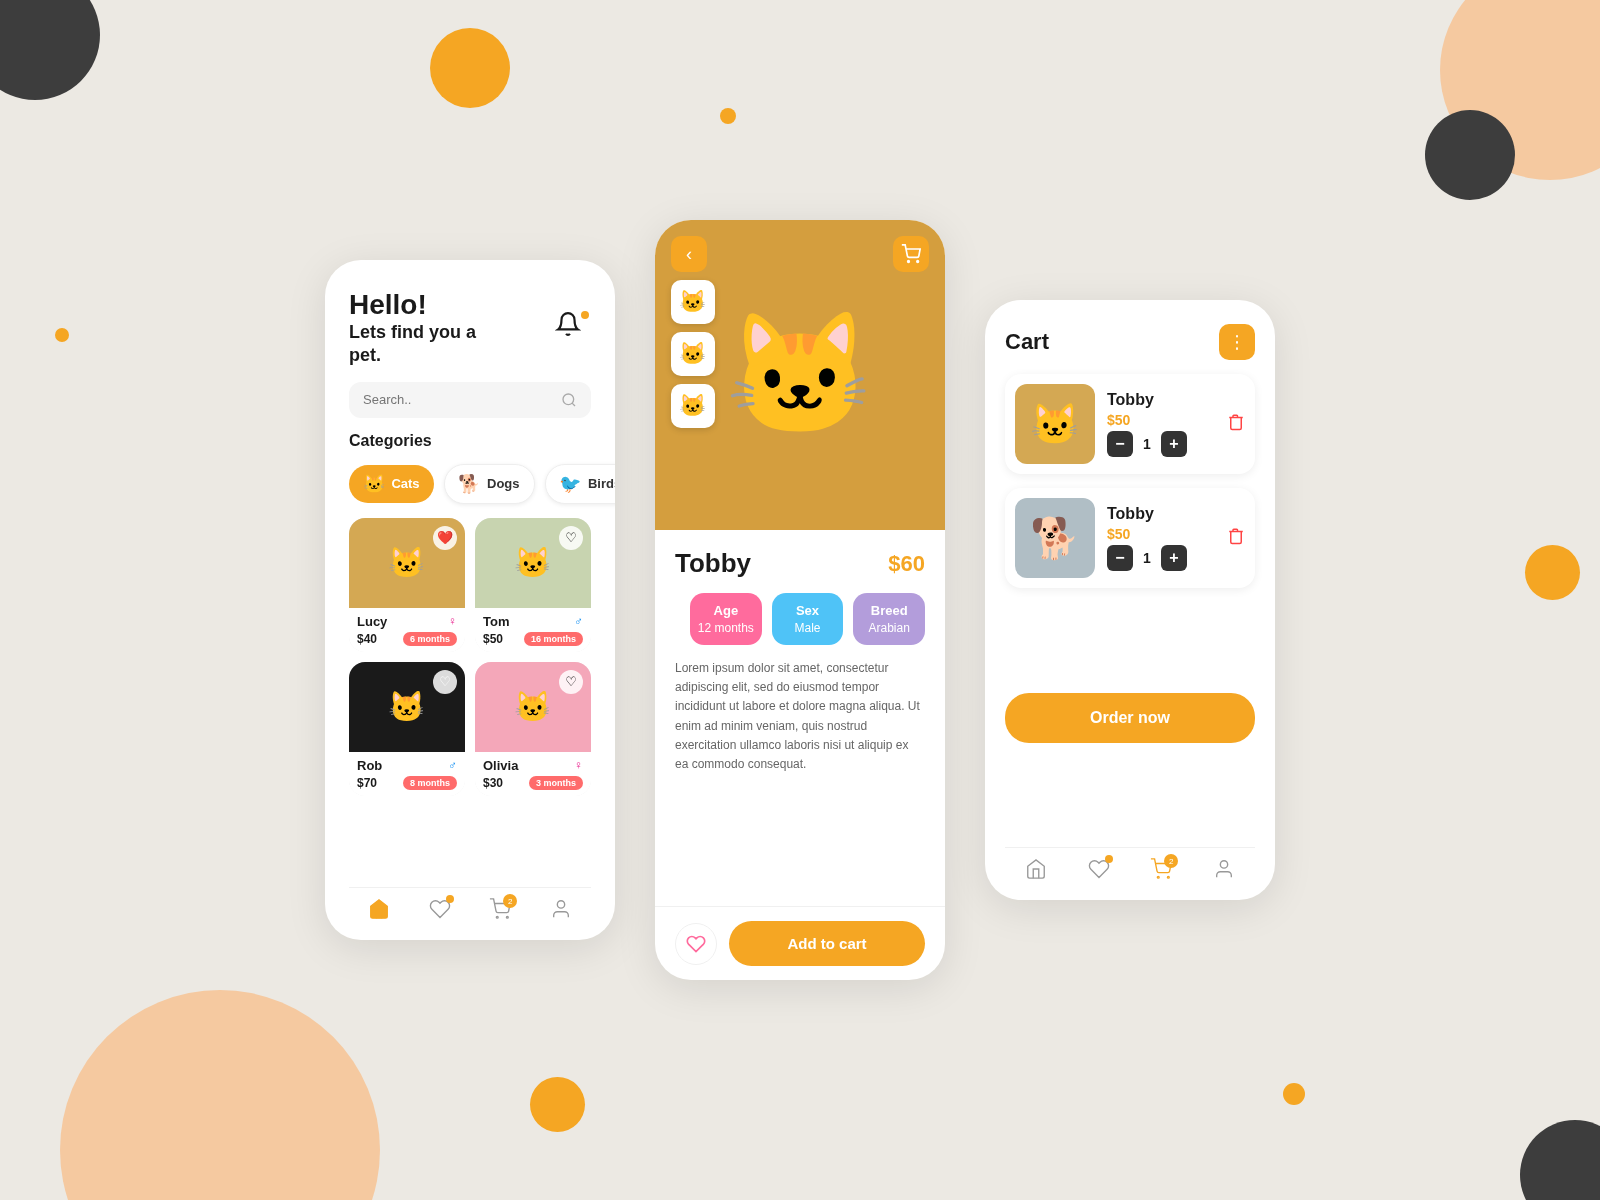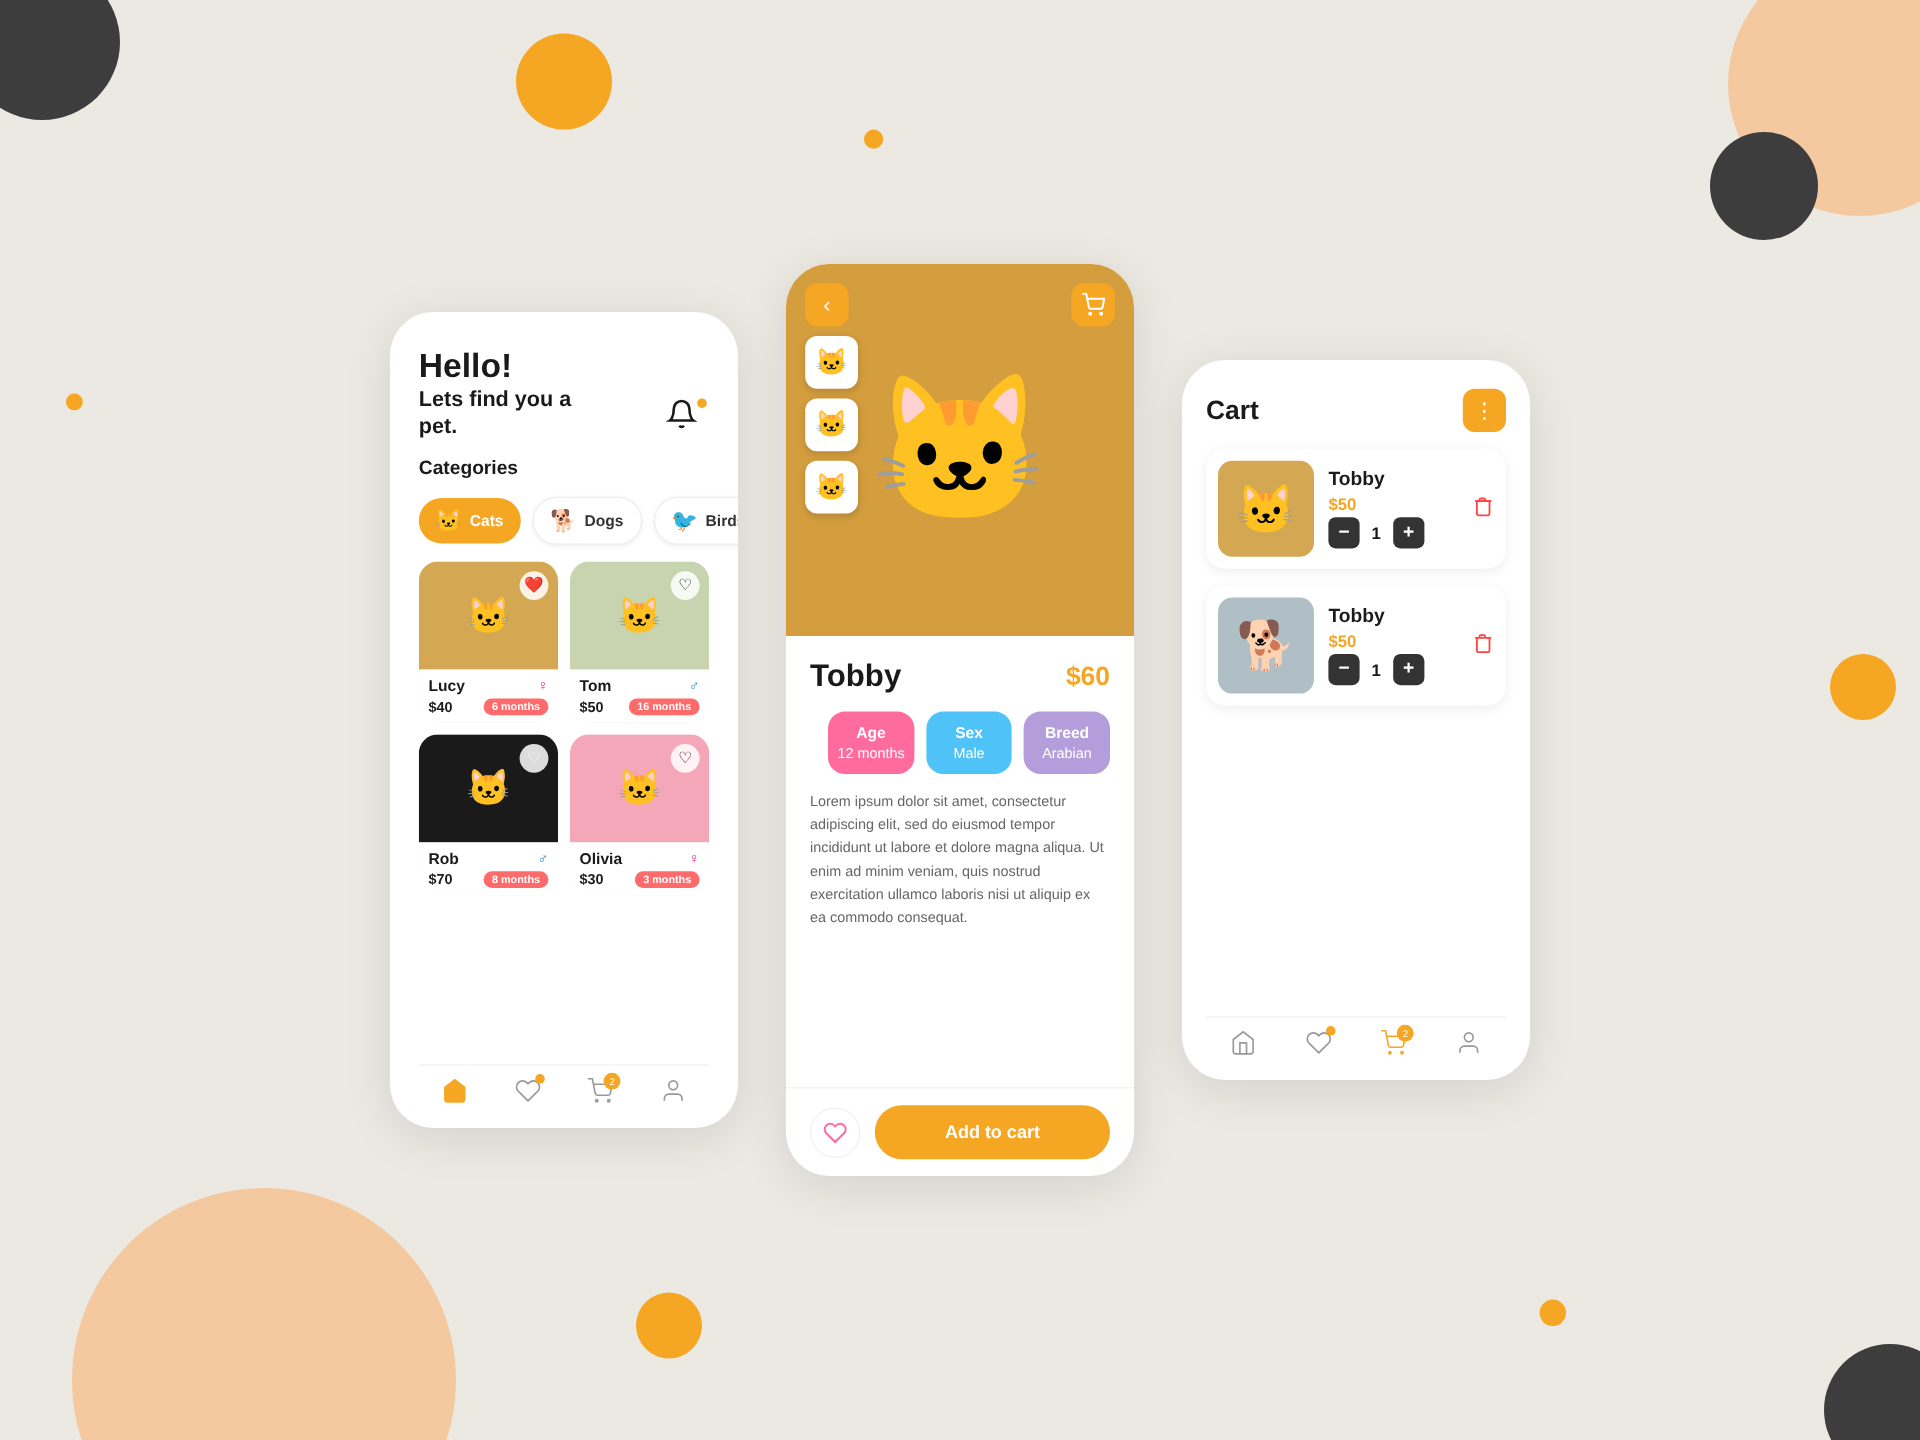--- a/index.html
+++ b/index.html
@@ -44,21 +44,21 @@
       height: 680px;
       padding: 30px 24px 16px;
       display: flex;
       flex-direction: column;
       gap: 14px;
     }
 
     .phone1-header {
       display: flex;
       justify-content: space-between;
-      align-items: flex-end;
+      align-items: center;
       gap: 22px;
     }
 
     .phone1-title h1 {
       font-size: 28px;
       font-weight: 800;
       color: #1a1a1a;
       line-height: 1.1;
     }
 
@@ -605,20 +605,27 @@
       </div>
       <div class="bell-icon">
         <svg width="26" height="26" viewBox="0 0 24 24" fill="none" stroke="#1a1a1a" stroke-width="2">
           <path d="M18 8a6 6 0 0 0-12 0c0 7-3 9-3 9h18s-3-2-3-9"></path>
           <path d="M13.73 21a2 2 0 0 1-3.46 0"></path>
         </svg>
         <div class="bell-dot"></div>
       </div>
     </div>
 
+    <div class="search-bar">
+      <input type="text" placeholder="Search.." style="">
+      <svg width="16" height="16" viewBox="0 0 24 24" fill="none" stroke="#aaa" stroke-width="2">
+        <circle cx="11" cy="11" r="8"></circle>
+          <path d="m21 21-4.35-4.35"></path>
+      </svg>
+    </div>
 
     <div class="categories-label">Categories</div>
 
     <div class="categories-row">
       <div class="cat-chip active">
         <span style="font-size:18px;">🐱</span>
         <span>Cats</span>
       </div>
       <div class="cat-chip inactive">
         <span style="font-size:18px;">🐕</span>
@@ -815,20 +822,21 @@
         </div>
       </div>
       <button class="cart-delete-btn">
         <svg width="18" height="20" viewBox="0 0 24 24" fill="none" stroke="#ff4444" stroke-width="2">
             <polyline points="3 6 5 6 21 6"></polyline>
             <path d="M19 6v14a2 2 0 0 1-2 2H7a2 2 0 0 1-2-2V6m3 0V4a1 1 0 0 1 1-1h4a1 1 0 0 1 1 1v2"></path>
           </svg>
       </button>
     </div>
 
+    <button class="order-now-btn">Order now</button>
 
     <div class="bottom-nav">
       <div class="nav-icon">
         <svg width="22" height="22" viewBox="0 0 24 24" fill="none" stroke="#999" stroke-width="1.5">
             <path d="M3 9l9-7 9 7v11a2 2 0 0 1-2 2H5a2 2 0 0 1-2-2z"></path>
             <polyline points="9 22 9 12 15 12 15 22"></polyline>
           </svg>
       </div>
       <div class="nav-icon" style="position:relative;">
         <svg width="22" height="22" viewBox="0 0 24 24" fill="none" stroke="#999" stroke-width="1.5">

